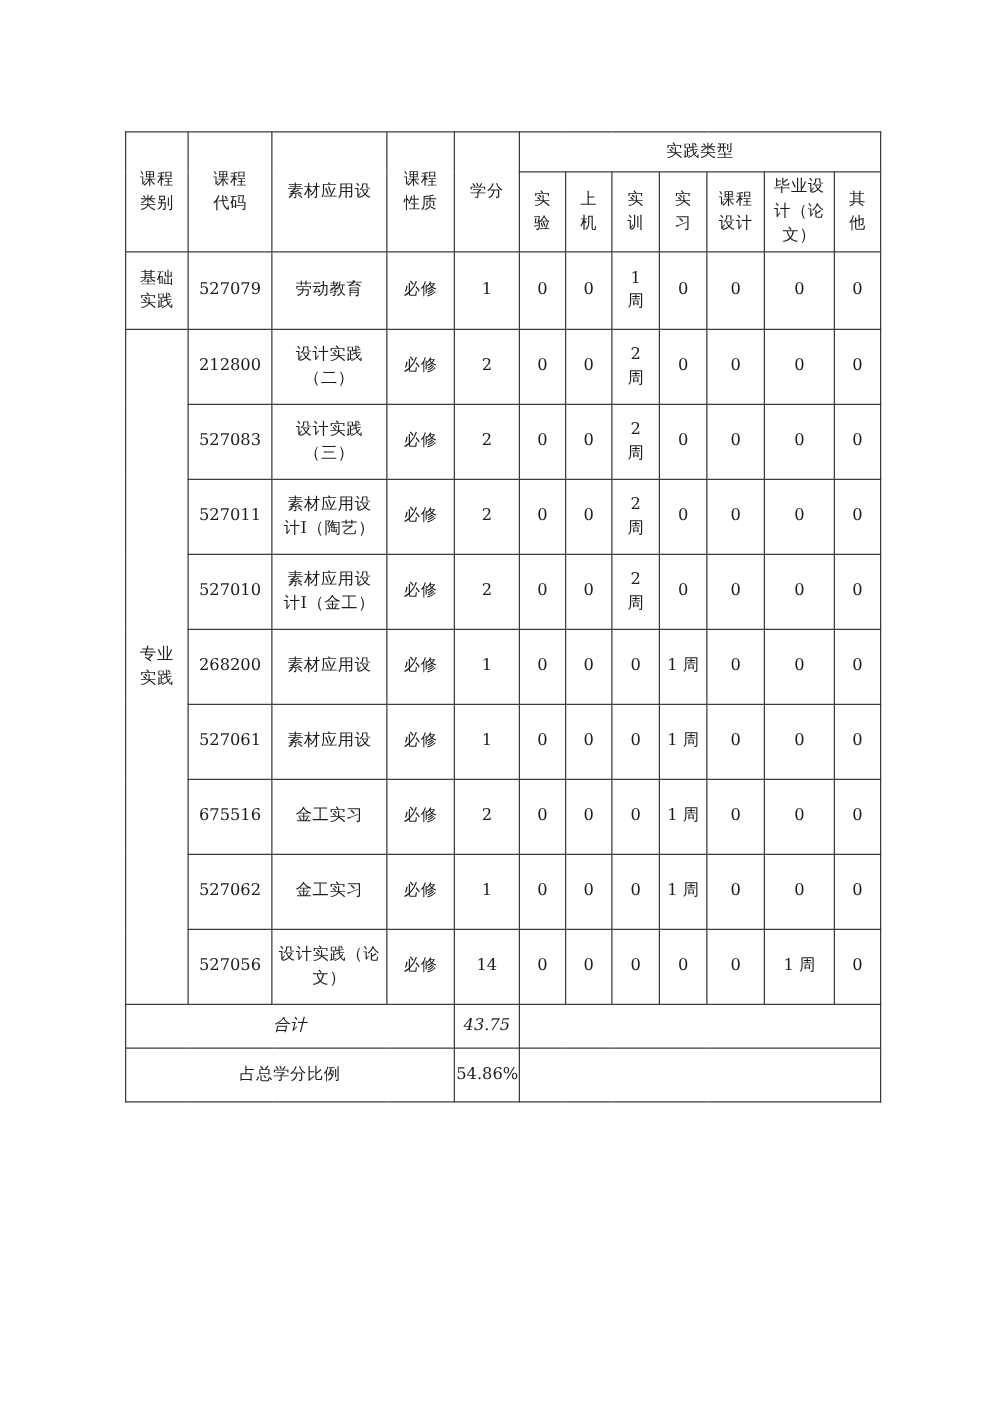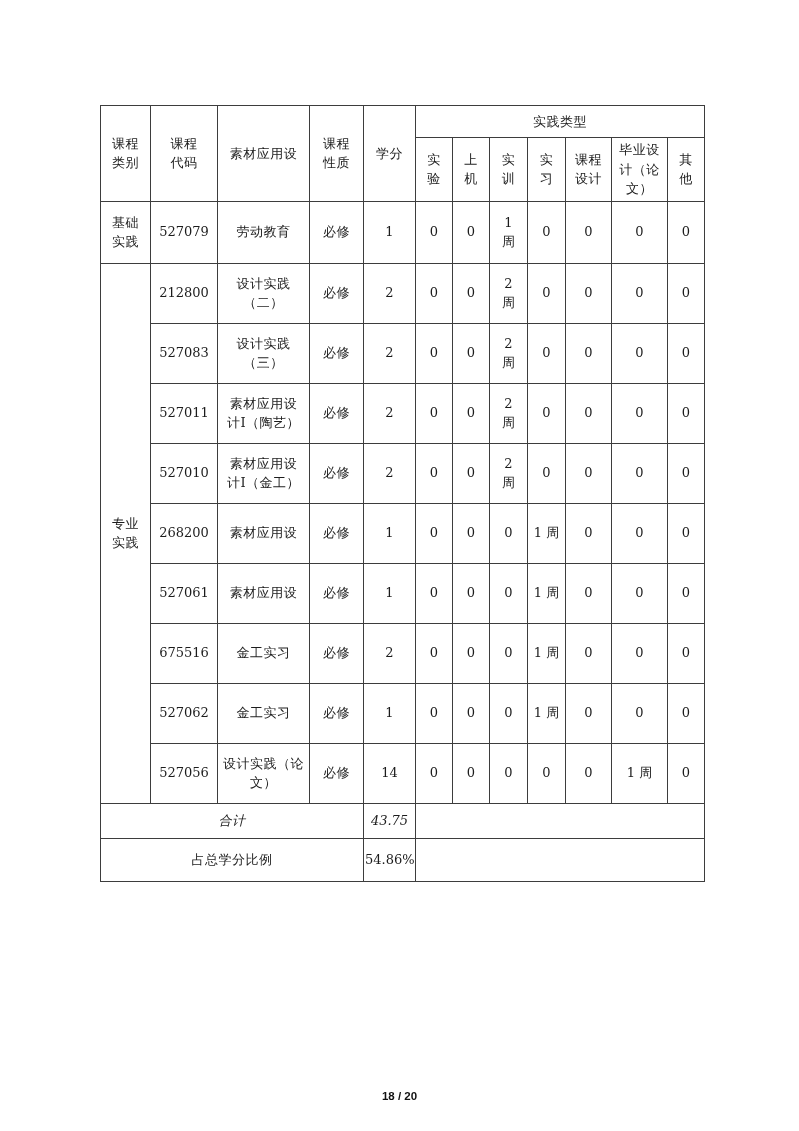--- a/index.html
+++ b/index.html
@@ -250,14 +250,13 @@
       <td colspan="7"></td>
     </tr>
     <tr class="r-ratio">
       <td colspan="4">占总学分比例</td>
       <td class="num">54.86%</td>
       <td colspan="7"></td>
     </tr>
   </tbody>
     </table>
 
-  <div class="page-number">18 / 20</div>
 </div>
 
 </body></html>

